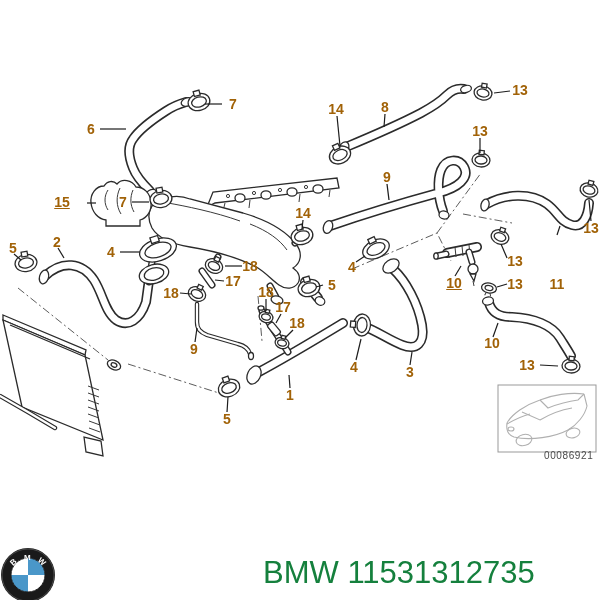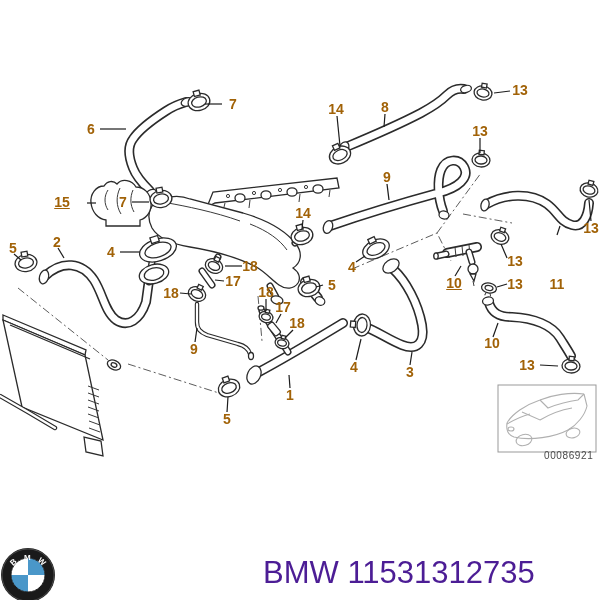--- a/index.html
+++ b/index.html
@@ -4,21 +4,21 @@
 <style>
   html,body{margin:0;padding:0;}
   body{width:600px;height:600px;position:relative;background:#ffffff;
        font-family:"Liberation Sans",sans-serif;overflow:hidden;}
   #art{position:absolute;left:0;top:0;}
   .callout{position:absolute;transform:translate(-50%,-50%);
            font-weight:bold;font-size:14px;color:#a16207;white-space:nowrap;}
   #inset-code{position:absolute;left:500px;top:450px;font-size:10px;
               color:#4a4a4a;letter-spacing:0.6px;padding-left:44px;}
   #footer-text{position:absolute;left:263px;top:555px;font-size:31px;
-               color:#4c1d95;white-space:nowrap;}
+               color:#15803d;white-space:nowrap;}
   .tube-out{fill:none;stroke:#2b2b2b;stroke-width:10;stroke-linecap:round;}
   .tube-in{fill:none;stroke:#ffffff;stroke-width:6.8;stroke-linecap:round;}
   .tubeS-out{fill:none;stroke:#2b2b2b;stroke-width:7;stroke-linecap:round;}
   .tubeS-in{fill:none;stroke:#ffffff;stroke-width:4.2;stroke-linecap:round;}
   .pipe-out{fill:none;stroke:#2b2b2b;stroke-width:4.4;stroke-linecap:round;}
   .pipe-in{fill:none;stroke:#ffffff;stroke-width:2.2;stroke-linecap:round;}
   .ln{fill:none;stroke:#2b2b2b;stroke-width:1.3;}
   .lnthin{fill:none;stroke:#3a3a3a;stroke-width:1;}
   .wh{fill:#ffffff;stroke:#2b2b2b;stroke-width:1.3;}
   .leader{stroke:#1c1c1c;stroke-width:1.2;fill:none;}

